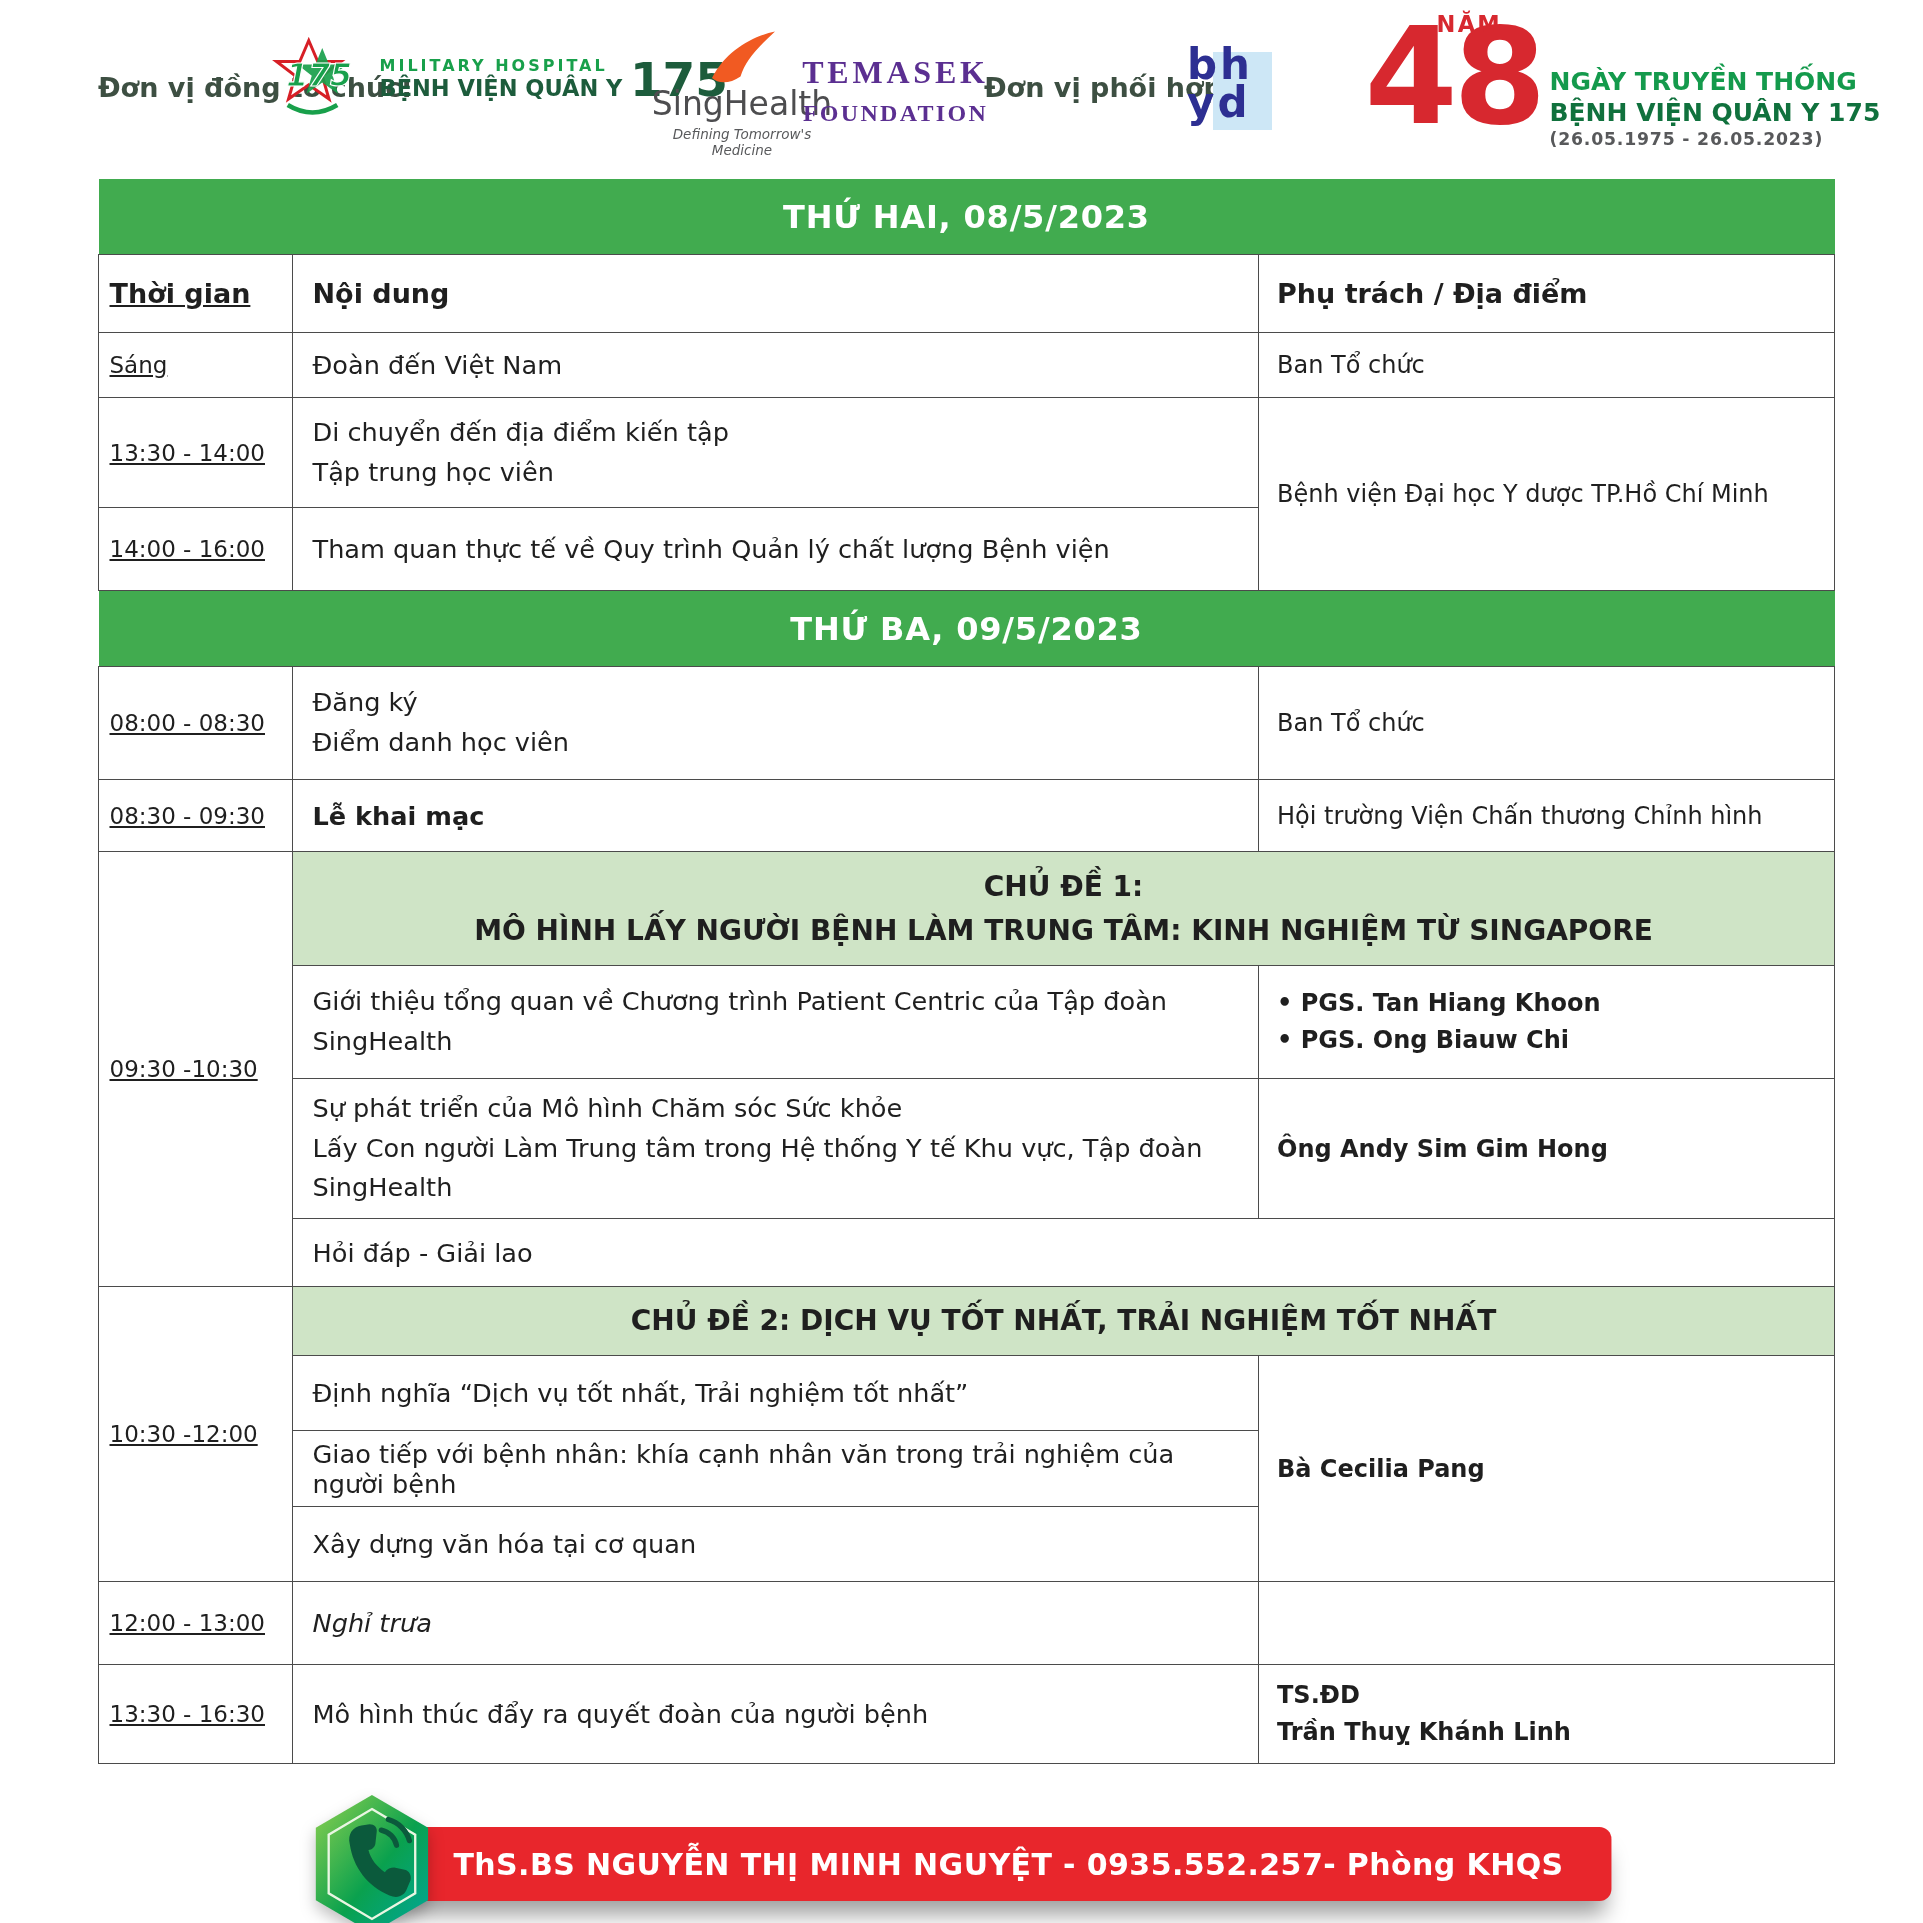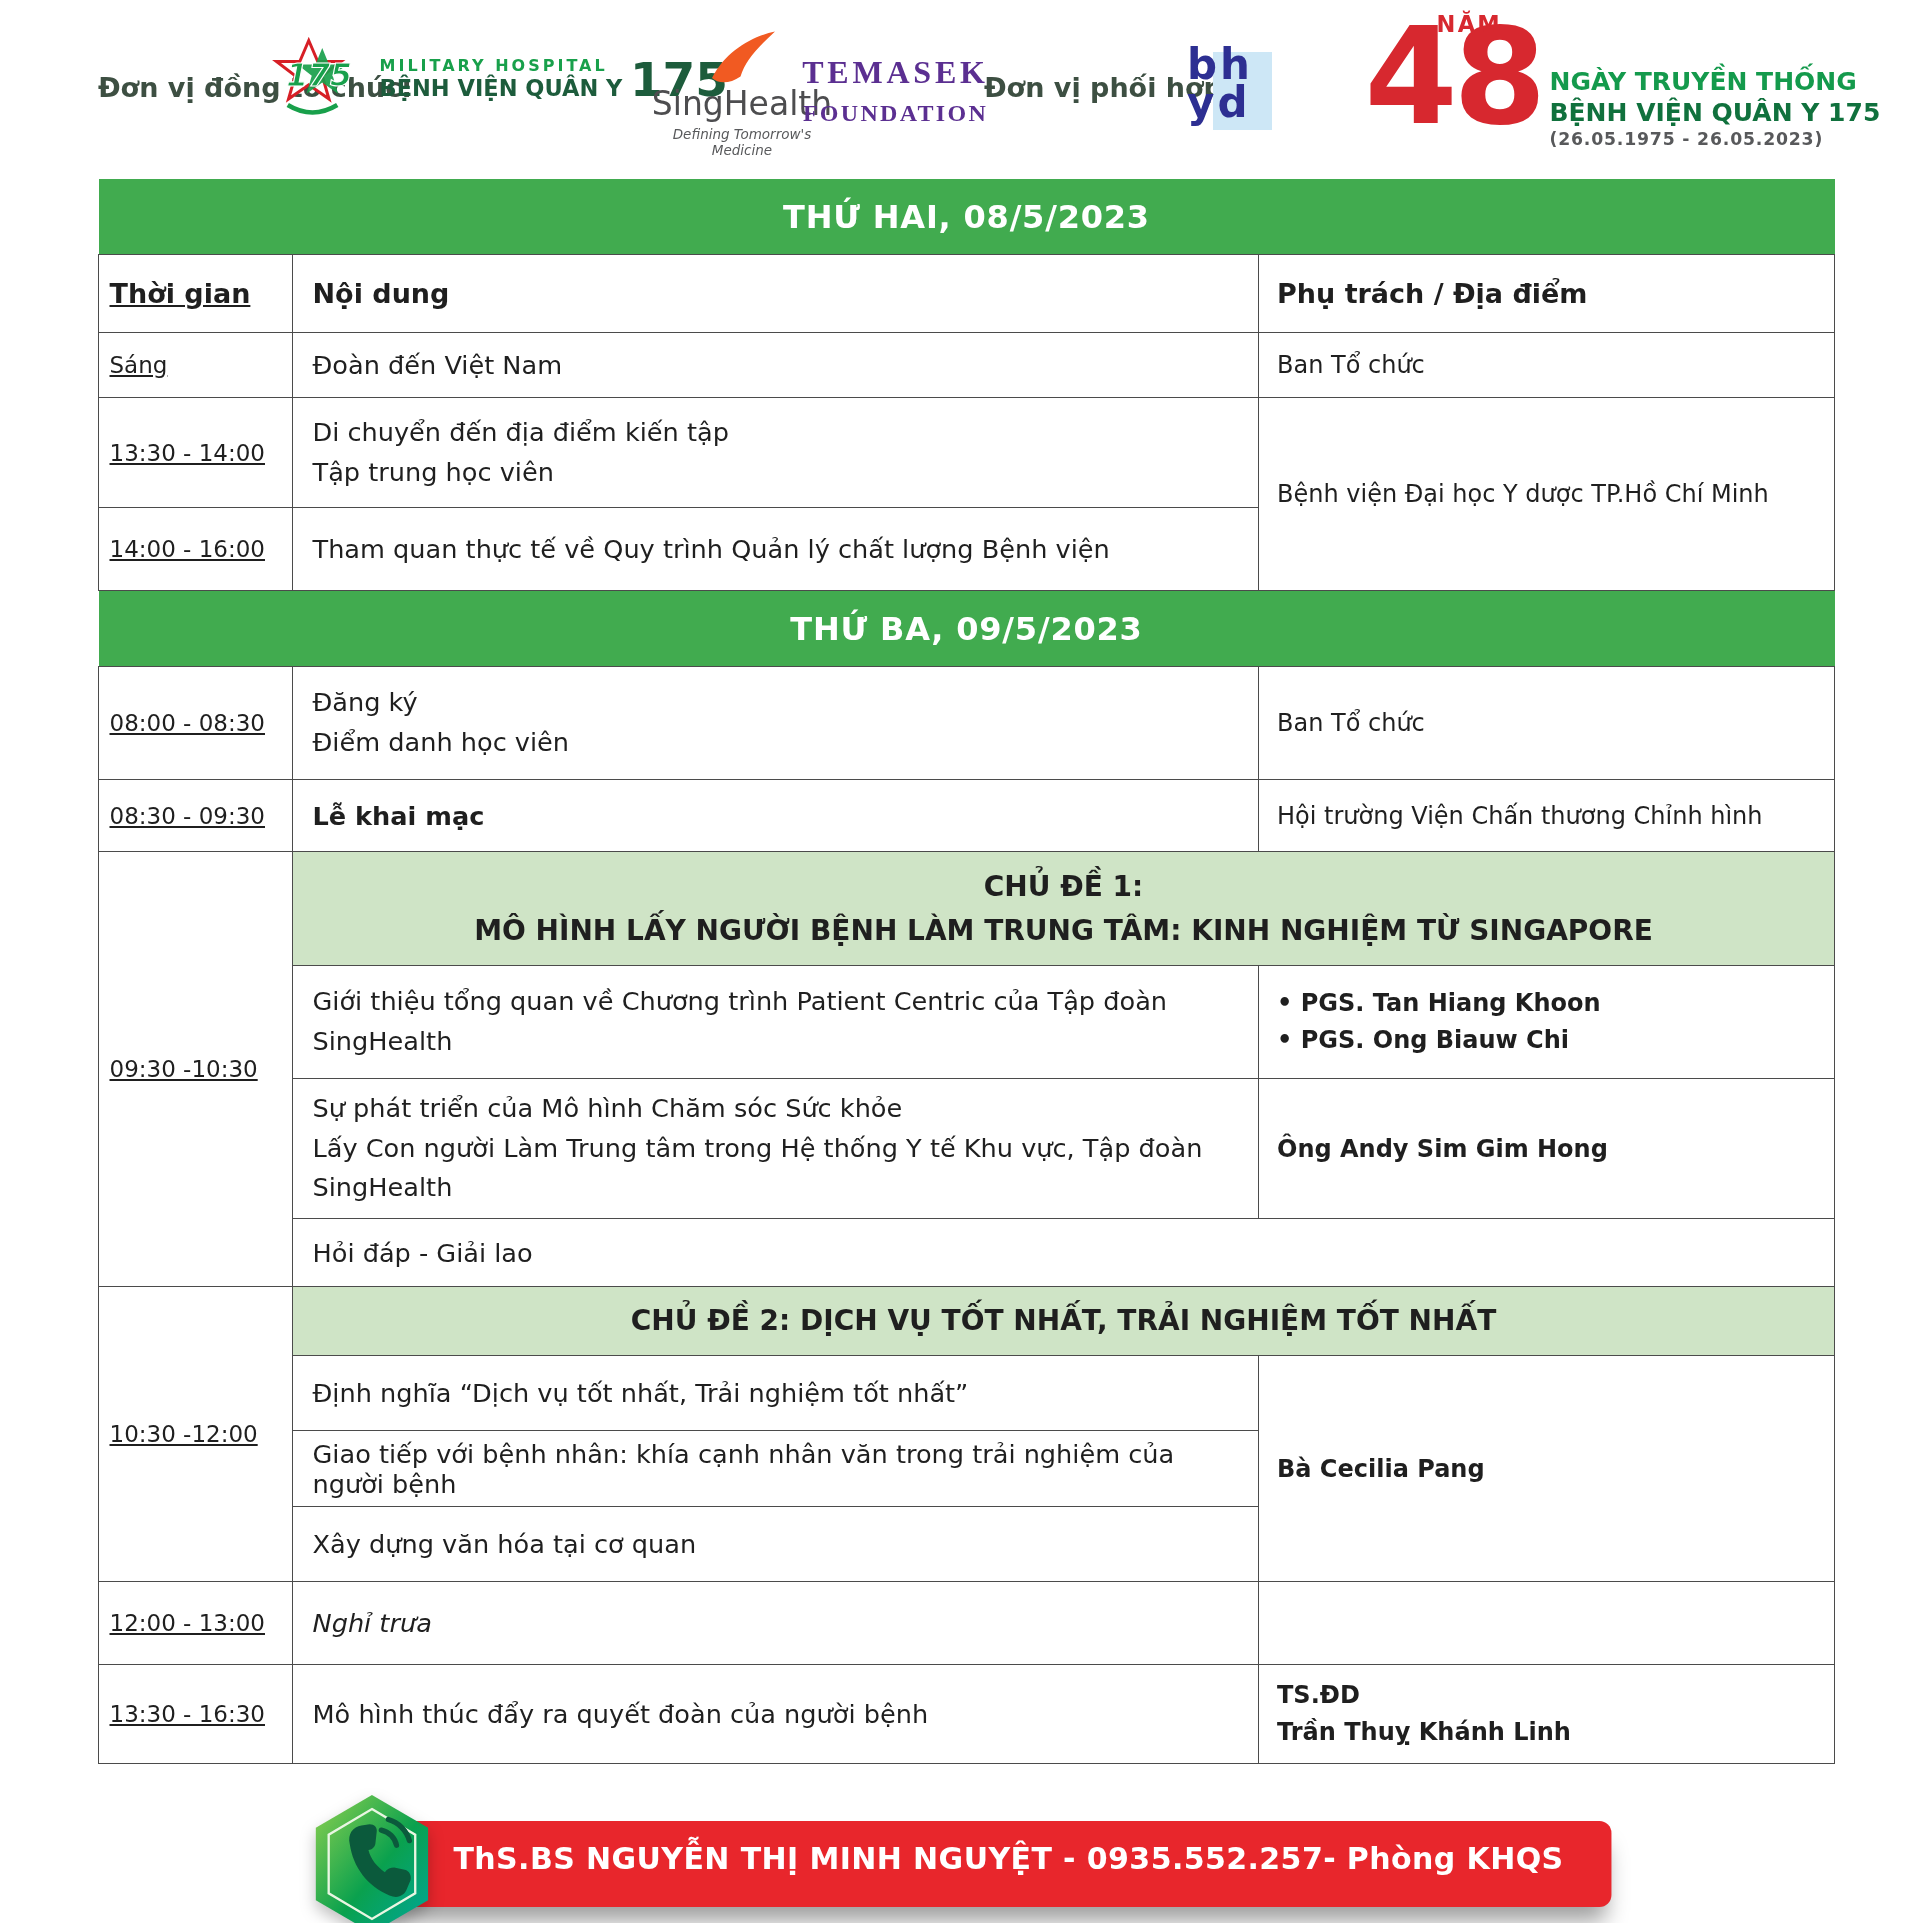--- a/index.html
+++ b/index.html
@@ -61,21 +61,21 @@
   td.day-band{border-left:none;border-right:none;border-top:none;background:#41ab4f;
               height:73px;text-align:center;color:#ffffff;font-weight:700;font-size:32px;letter-spacing:0.8px;}
   td.topic-band{background:#cfe4c6;text-align:center;font-weight:700;font-size:28px;line-height:1.5;}
   tr.hdr-row{height:78px;}
 
   
   .footer{position:absolute;left:50%;top:1795px;transform:translateX(-50%);
           display:flex;align-items:center;}
   .hex{position:relative;z-index:2;width:119px;height:138px;flex:0 0 auto;filter:drop-shadow(0 7.5px 7.5px rgba(0,0,0,0.25));}
   .ribbon{position:relative;z-index:1;margin-left:-56px;height:74px;background:#e8262c;
-          border-radius:12px;display:flex;align-items:center;padding:0 48px 12px 78px;
+          border-radius:12px;display:flex;align-items:center;padding:0 48px 0 78px;
           box-shadow:0 19.5px 22.5px -6px rgba(0,0,0,0.38);}
   .ribbon-text{color:#ffffff;font-weight:800;font-size:30px;white-space:nowrap;letter-spacing:0.4px;}
 </style>
 </head>
 <body>
 
 <div class="page">
 
   <div class="hdr-label lbl-co">Đơn vị đồng tổ chức:</div>
 

